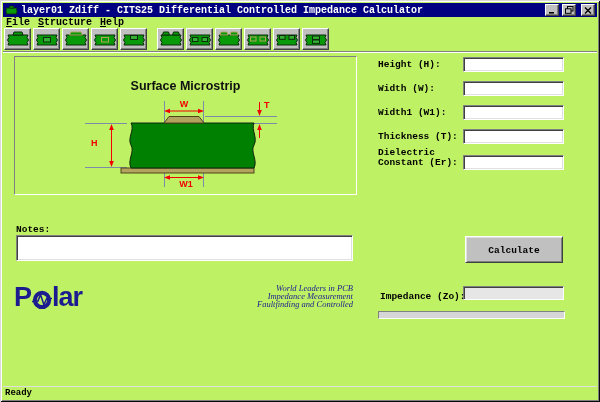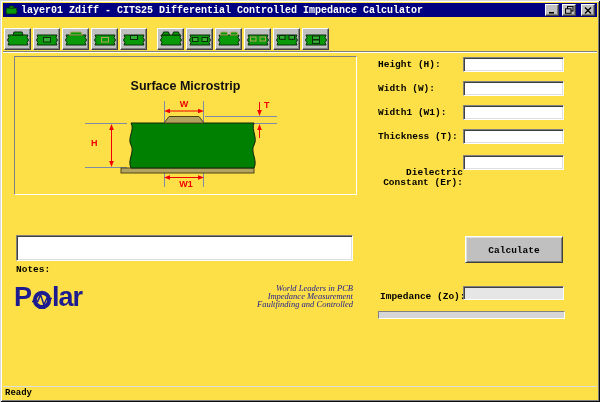--- a/index.html
+++ b/index.html
@@ -1,17 +1,17 @@
 <!DOCTYPE html>
 <html><head>
 <meta charset="utf-8">
 <style>
   html,body{margin:0;padding:0;background:#888;}
   .window{
-    position:relative;width:600px;height:402px;background:#fde047;
+    position:relative;width:600px;height:402px;background:#bef264;
     font-family:"Liberation Mono","DejaVu Sans Mono",monospace;
     overflow:hidden;
     box-shadow:inset 1px 1px 0 0 #d9d9d9, inset -1px -1px 0 0 #0a0a0a,
                inset 2px 2px 0 0 #ffffff, inset -2px -2px 0 0 #808080;
   }
   
   .titlebar{position:absolute;left:3px;top:3px;right:3px;height:14px;background:#000080;
     display:flex;align-items:center;gap:3px;padding:0 2px;box-sizing:border-box;}
   .title-text{color:#fff;font-weight:bold;font-size:10px;white-space:nowrap;flex:1;letter-spacing:0;}
   .tb-btn{width:14px;height:12px;background:#c0c0c0;border:1px solid;border-color:#fff #404040 #404040 #fff;
@@ -34,21 +34,21 @@
   .dim{position:absolute;color:#f20000;font-family:"Liberation Sans",sans-serif;font-weight:bold;font-size:9px;line-height:9px;}
   .dim-w{left:149px;top:43px;width:40px;text-align:center;}
   .dim-t{left:249px;top:44px;}
   .dim-h{left:76px;top:82px;}
   .dim-w1{left:149px;top:123px;width:44px;text-align:center;}
   
   .fld-label{position:absolute;left:378px;width:85px;font-size:9.5px;font-weight:bold;line-height:10px;color:#000;}
   .sunken{background:#fff;border:1px solid;border-color:#808080 #fff #fff #808080;
     box-shadow:inset 1px 1px 0 #404040, inset -1px -1px 0 #dfdfdf;box-sizing:border-box;}
   .field{position:absolute;left:463px;width:101px;height:15px;font:11px "Liberation Mono",monospace;padding:0 2px;outline:none;}
-  .notes-label{position:absolute;left:16px;top:224px;font-size:9.5px;font-weight:bold;margin-top:40px;}
+  .notes-label{position:absolute;left:16px;top:224px;font-size:9.5px;font-weight:bold;}
   .notes-input{position:absolute;left:16px;top:235px;width:337px;height:26px;font:11px "Liberation Mono",monospace;padding:1px 3px;outline:none;}
   .calc-btn{position:absolute;left:465px;top:236px;width:98px;height:27px;background:#c0c0c0;
     border:1px solid;border-color:#fff #404040 #404040 #fff;
     box-shadow:inset 1px 1px 0 #dfdfdf, inset -1px -1px 0 #808080;
     font-family:"Liberation Mono","DejaVu Sans Mono",monospace;font-size:9.5px;font-weight:bold;
     line-height:11px;text-align:center;padding:2px 0 0 0;box-sizing:border-box;color:#000;}
   .imp-label{position:absolute;left:380px;top:291px;font-size:9.5px;font-weight:bold;}
   .imp-field{position:absolute;left:463px;top:286px;width:101px;height:14px;background:#e6e6e6;
     border:1px solid;border-color:#808080 #fff #fff #808080;box-shadow:inset 1px 1px 0 #404040;box-sizing:border-box;
     font-size:10px;line-height:12px;padding:0 2px;}
@@ -91,20 +91,25 @@
         <rect x="0.5" y="2.8" width="5.5" height="4.5" fill="#c0c0c0" stroke="#000" stroke-width="1"></rect>
       </svg>
     </span>
     <span class="tb-btn tb-close">
       <svg width="8" height="7" viewBox="0 0 8 7">
         <path d="M1,0.5 L7,6.5 M7,0.5 L1,6.5" stroke="#000" stroke-width="1.4"></path>
       </svg>
     </span>
   </div>
 
+  <div class="menubar">
+    <span class="menu-item" style="left:6px;"><u>F</u><span>ile</span></span>
+    <span class="menu-item" style="left:38px;"><u>S</u><span>tructure</span></span>
+    <span class="menu-item" style="left:100px;"><u>H</u><span>elp</span></span>
+  </div>
 
   <button class="tool-btn" style="left:4px;">
     <svg width="24" height="18" viewBox="0 0 24 18">
       <polygon points="2,5 22,5 21,7.5 22.5,10 21,12.5 22,15 2,15 3,12.5 1.5,10 3,7.5" fill="#089a08" stroke="#0c2b0c"></polygon>
       <polygon points="8,2 16,2 17,5 7,5" fill="#089a08" stroke="#0c2b0c"></polygon>
     </svg>
   </button>
   <button class="tool-btn" style="left:33px;">
     <svg width="24" height="18" viewBox="0 0 24 18">
       <polygon points="2,5 22,5 21,7.5 22.5,10 21,12.5 22,15 2,15 3,12.5 1.5,10 3,7.5" fill="#089a08" stroke="#0c2b0c"></polygon>
@@ -216,21 +221,21 @@
   </div>
 
   <div class="fld-label" style="top:60px;">Height (H):</div>
   <input class="field sunken" style="top: 57px;" type="text" value="">
   <div class="fld-label" style="top:84px;">Width (W):</div>
   <input class="field sunken" style="top: 81px;" type="text" value="">
   <div class="fld-label" style="top:108px;">Width1 (W1):</div>
   <input class="field sunken" style="top: 105px;" type="text" value="">
   <div class="fld-label" style="top:132px;">Thickness (T):</div>
   <input class="field sunken" style="top: 129px;" type="text" value="">
-  <div class="fld-label" style="top:168px;text-align:right;">Dielectric Constant (Er):</div>
+  <div class="fld-label" style="top:148px;">Dielectric Constant (Er):</div>
   <input class="field sunken" style="top: 155px;" type="text" value="">
 
   <div class="notes-label">Notes:</div>
   <input class="notes-input sunken" type="text" value="" style="">
 
   <button class="calc-btn">
     <span style="display:block;">Calculate</span>
   </button>
 
   <div class="imp-label">Impedance (Zo):</div>

